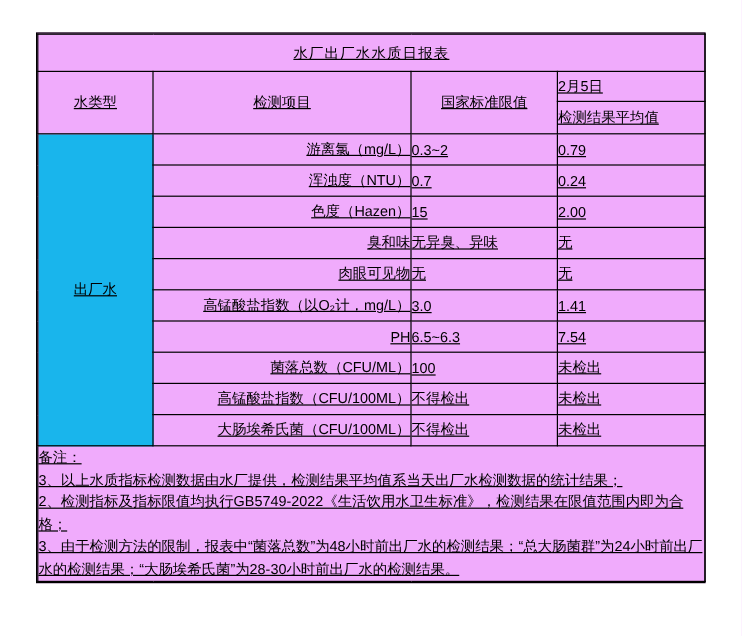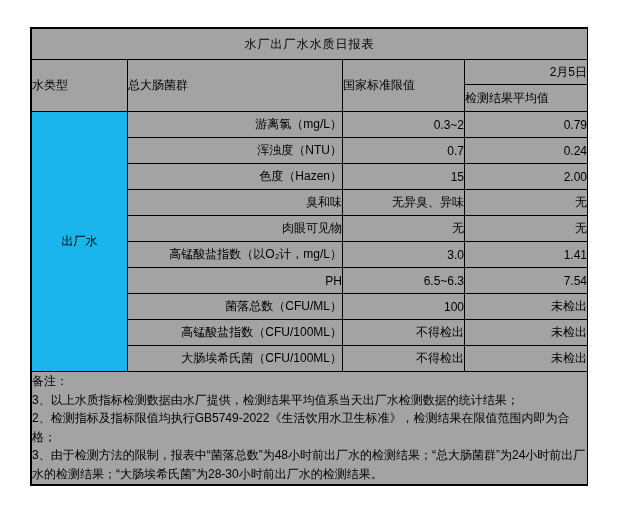--- a/index.html
+++ b/index.html
@@ -13,21 +13,22 @@
     font-family: "Liberation Sans", sans-serif;
     color: #000000;
   }
   .page {
     position: absolute;
     left: 30px;
     top: 27px;
     width: 558px;
     border: 1px solid #000000;
     box-sizing: border-box;
-    background: #a3a3a3;
+    background: #f0abfc;
+    text-decoration: underline;
   }
   table.report {
     border-collapse: collapse;
     width: 100%;
     table-layout: fixed;
   }
   table.report td, table.report th {
     border: 1px solid #000000;
     padding: 0;
     font-weight: normal;
@@ -35,26 +36,26 @@
     vertical-align: middle;
   }
   .title-cell {
     height: 30px;
     text-align: center;
     font-size: 17px;
     font-weight: bold;
     letter-spacing: 1px;
   }
   .hdr {
-    text-align: left;
+    text-align: center;
     font-size: 13px;
     height: 50px;
   }
   .hdr-date {
-    text-align: right;
+    text-align: left;
     font-size: 15px;
     font-weight: bold;
     height: 24px;
   }
   .hdr-sub {
     text-align: left;
     font-size: 12px;
     height: 26px;
   }
   .watertype {
@@ -63,21 +64,21 @@
     font-size: 13px;
     font-weight: bold;
   }
   .item {
     text-align: right;
     padding-left: 6px;
     font-size: 12px;
     height: 25px;
   }
   .val {
-    text-align: right;
+    text-align: left;
     font-size: 12px;
     height: 25px;
   }
   .notes {
     padding: 7px 8px 9px 8px;
     font-size: 12px;
     line-height: 1.55;
     text-align: left;
   }
   .notes div {
@@ -95,21 +96,21 @@
       <col style="width:215px">
       <col style="width:122px">
       <col style="width:123px">
     </colgroup>
     <tbody>
       <tr>
         <td class="title-cell" colspan="4">水厂出厂水水质日报表</td>
       </tr>
       <tr>
         <td class="hdr" rowspan="2">水类型</td>
-        <td class="hdr" rowspan="2">总大肠菌群</td>
+        <td class="hdr" rowspan="2">检测项目</td>
         <td class="hdr" rowspan="2">国家标准限值</td>
         <td class="hdr-date">2月5日</td>
       </tr>
       <tr>
         <td class="hdr-sub">检测结果平均值</td>
       </tr>
 
       <tr>
         <td class="watertype" rowspan="10">出厂水</td>
         <td class="item">游离氯（mg/L）</td>

